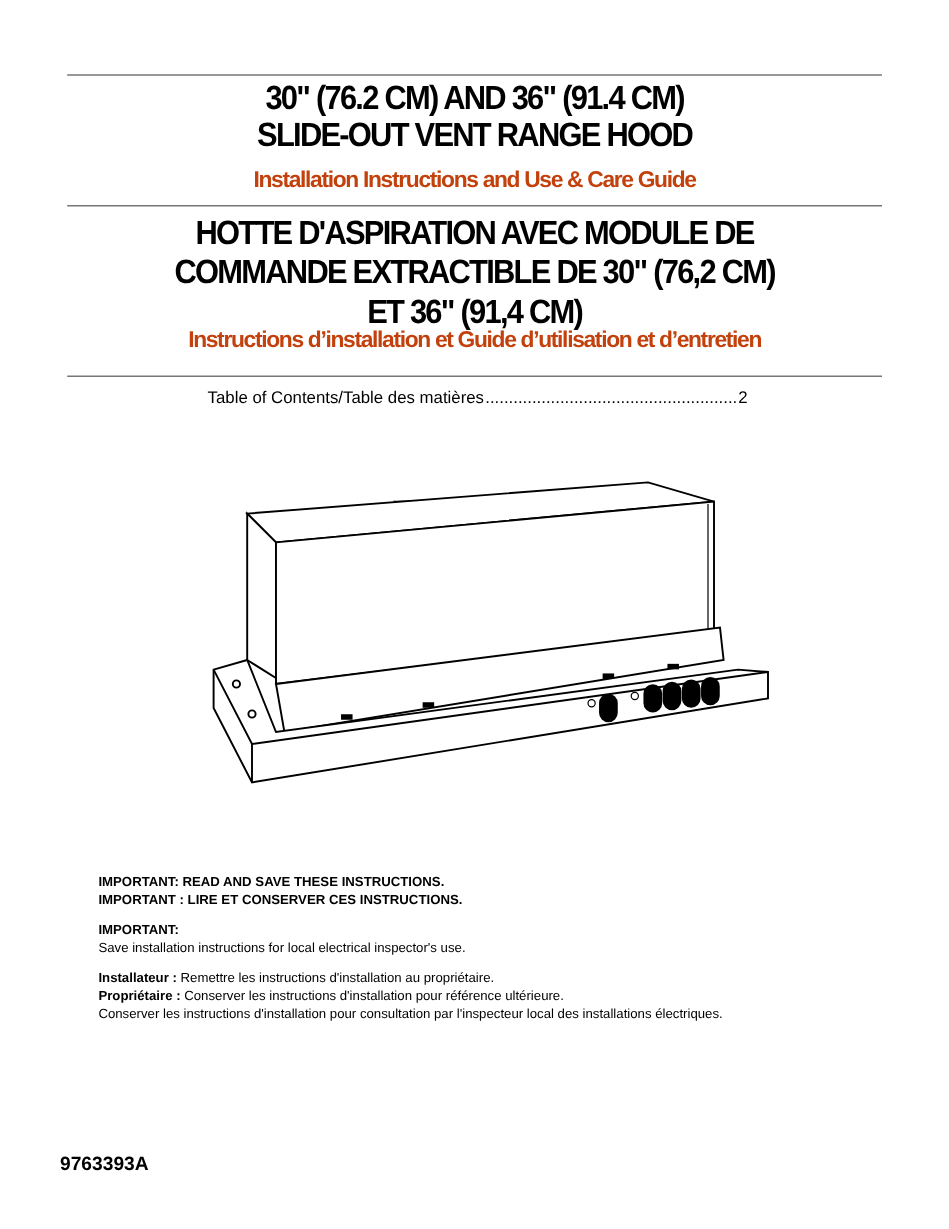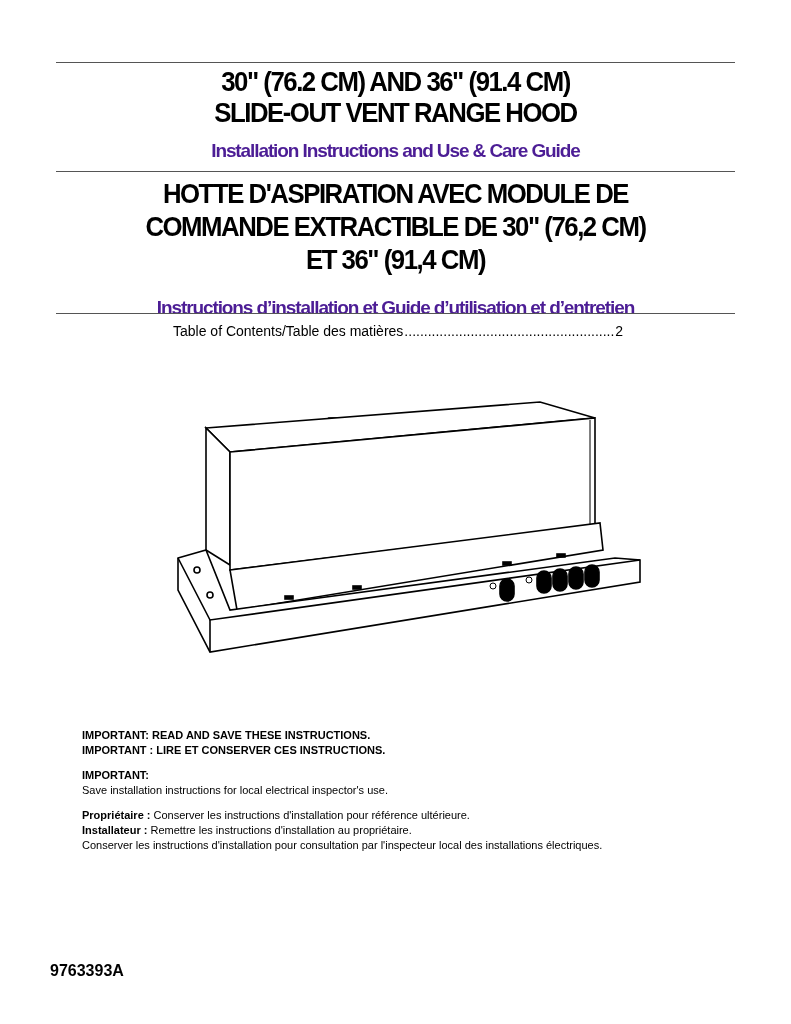--- a/index.html
+++ b/index.html
@@ -4,24 +4,24 @@
 <style>
   html, body { margin: 0; padding: 0; background: #ffffff; }
   body { width: 791px; height: 1024px; position: relative; overflow: hidden;
          font-family: "Liberation Sans", sans-serif; color: #000; }
   .rule { position: absolute; left: 56px; width: 679px; height: 0; border-top: 1px solid #555; }
   .title { position: absolute; left: 0; width: 791px; text-align: center;
            font-family: "Liberation Sans", sans-serif; font-weight: bold;
            letter-spacing: -1.6px; transform: scaleX(0.92); transform-origin: center; }
   .t-en { top: 66px; font-size: 28px; line-height: 31px; }
   .sub { position: absolute; left: 0; width: 791px; text-align: center;
-         color: #4c1d95; font-weight: bold; font-size: 19px; letter-spacing: -1.1px; }
+         color: #c2410c; font-weight: bold; font-size: 19px; letter-spacing: -1.1px; }
   .sub-en { top: 140px; }
   .t-fr { top: 177px; font-size: 28px; line-height: 33px; }
-  .sub-fr { top: 297px; }
+  .sub-fr { top: 273px; }
   .toc { position: absolute; left: 173px; top: 323px; width: 450px; font-size: 14px;
          display: flex; align-items: baseline; white-space: nowrap; }
   .toc .dots { flex: 1; overflow: hidden; margin: 0 1px; }
   .toc .dots::after { content: "...................................................................................................................................................................."; }
   .illus { position: absolute; left: 160px; top: 390px; width: 490px; height: 280px; }
   .notes { position: absolute; left: 50px; top: 728px; width: 660px; font-size: 11px; line-height: 15px; margin-left: 32px; }
   .notes p { margin: 0; }
   .notes .gap { height: 10px; }
   .b { font-weight: bold; }
   .partno { position: absolute; left: 50px; top: 962px; font-size: 16px; font-weight: bold; }
@@ -87,18 +87,18 @@
   <path d="M425 182 a7 7 0 0 1 14 0 v8 a7 7 0 0 1 -14 0 Z" fill="#000"></path>
 </svg>
 
 <div class="notes">
   <p class="b">IMPORTANT: READ AND SAVE THESE INSTRUCTIONS.</p>
   <p class="b">IMPORTANT : LIRE ET CONSERVER CES INSTRUCTIONS.</p>
   <div class="gap"></div>
   <p class="b">IMPORTANT:</p>
   <p>Save installation instructions for local electrical inspector's use.</p>
   <div class="gap"></div>
+  <p><span class="b">Installateur :</span><span> Remettre les instructions d'installation au propriétaire.</span></p>
   <p><span class="b">Propriétaire :</span><span> Conserver les instructions d'installation pour référence ultérieure.</span></p>
-  <p><span class="b">Installateur :</span><span> Remettre les instructions d'installation au propriétaire.</span></p>
   <p>Conserver les instructions d'installation pour consultation par l'inspecteur local des installations électriques.</p>
 </div>
 
 <div class="partno">9763393A</div>
 
 </body></html>

